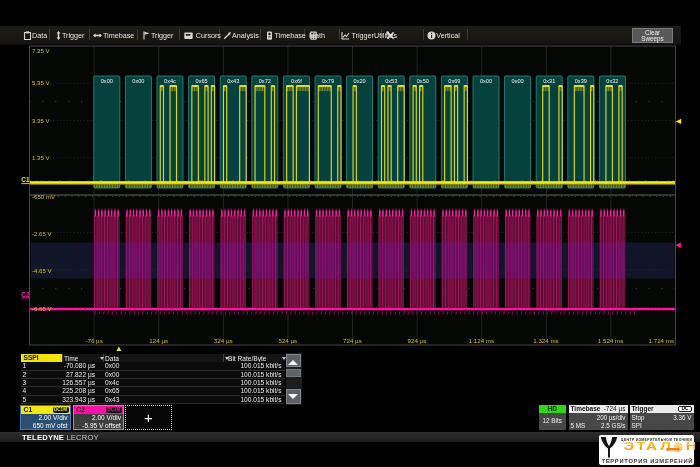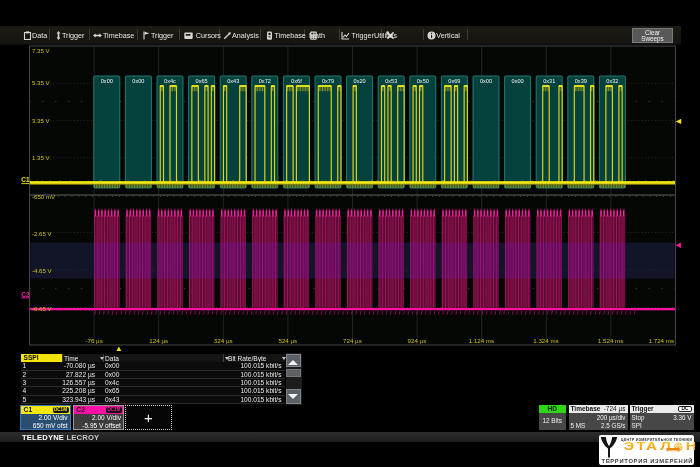--- a/index.html
+++ b/index.html
@@ -1490,21 +1490,21 @@
     </div>
 <div style="position:absolute;left:629.5px;top:404.7px;width:64px;height:25.5px;background:#474747">
       <div style="position:absolute;left:0;top:0;width:100%;height:8.3px;background:#ebebeb"></div>
       <div style="position:absolute;left:2px;top:0.8px;font-size:6.5px;font-weight:bold;color:#111">Trigger</div>
       <div style="position:absolute;right:1.5px;top:1px;width:14px;height:6.6px;border:1px solid #222;border-radius:2px;font-size:4.8px;font-weight:bold;color:#000;text-align:center;line-height:4.4px;box-sizing:border-box;background:#fff">DC</div>
       <div style="position:absolute;left:2px;top:9.3px;font-size:6.3px;color:#f0f0f0">Stop</div>
       <div style="position:absolute;right:2px;top:9.3px;font-size:6.3px;color:#f0f0f0">3.36 V</div>
       <div style="position:absolute;left:2px;top:17px;font-size:6.3px;color:#f0f0f0">SPI</div>
     </div>
 <div style="position:absolute;left:0;top:431.5px;width:700px;height:10.5px;background:linear-gradient(#2e2e2e,#1c1c1c)"></div>
-<div style="position:absolute;left:22px;top:432.8px;font-size:7.6px;color:#fff;font-weight:bold;letter-spacing:0.2px">TELEDYNE <span style="font-weight:bold;color:#c9c9c9">LECROY</span></div>
+<div style="position:absolute;left:22px;top:432.8px;font-size:7.6px;color:#fff;font-weight:bold;letter-spacing:0.2px">TELEDYNE <span style="font-weight:normal;color:#c9c9c9">LECROY</span></div>
 <div style="position:absolute;left:598.5px;top:434.5px;width:95.5px;height:30.3px;background:#ffffff;border-radius:2px"></div>
 <svg style="position:absolute;left:598.5px;top:434.5px" width="96" height="31" viewBox="0 0 96 31">
 <defs>
         <linearGradient id="og" x1="0" y1="0" x2="0" y2="1">
           <stop offset="0" stop-color="#ffc82a"></stop>
           <stop offset="1" stop-color="#ee9004"></stop>
         </linearGradient>
       </defs>
 <path d="M1.8,2 L6.8,2 C7.6,6.8 8.6,9.2 10,11 C11.4,9.2 12.4,6.8 13.2,2 L18.2,2 C17,7.6 13.8,11.6 11,13.4 L11,22.5 L9,22.5 L9,13.4 C6.2,11.6 3,7.6 1.8,2 Z" fill="#141414"></path>
 <path d="M9,23.5 L11,23.5 L10.7,28 L9.3,28 Z" fill="#8a8a8a" opacity="0.5"></path>

